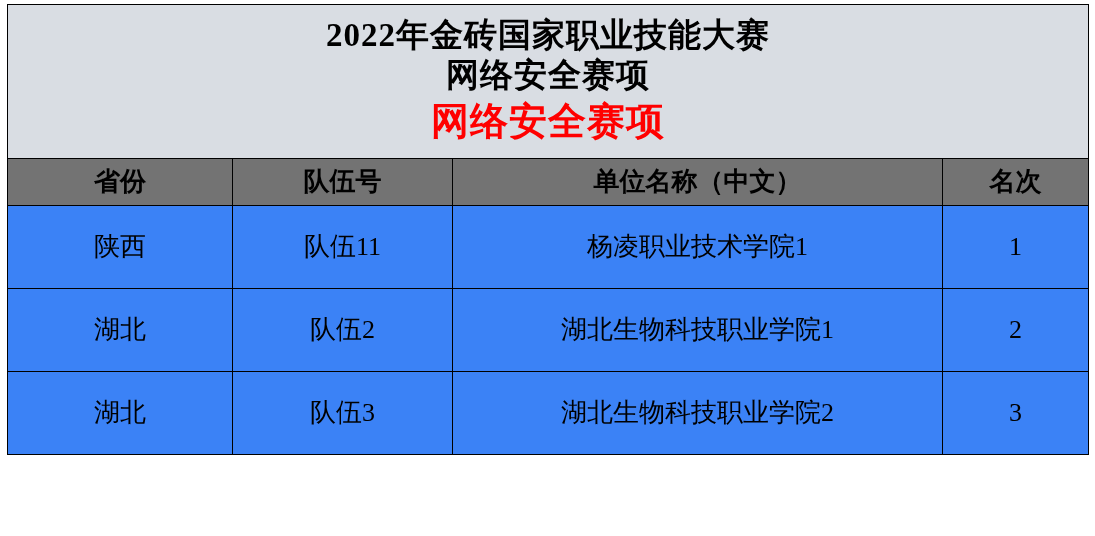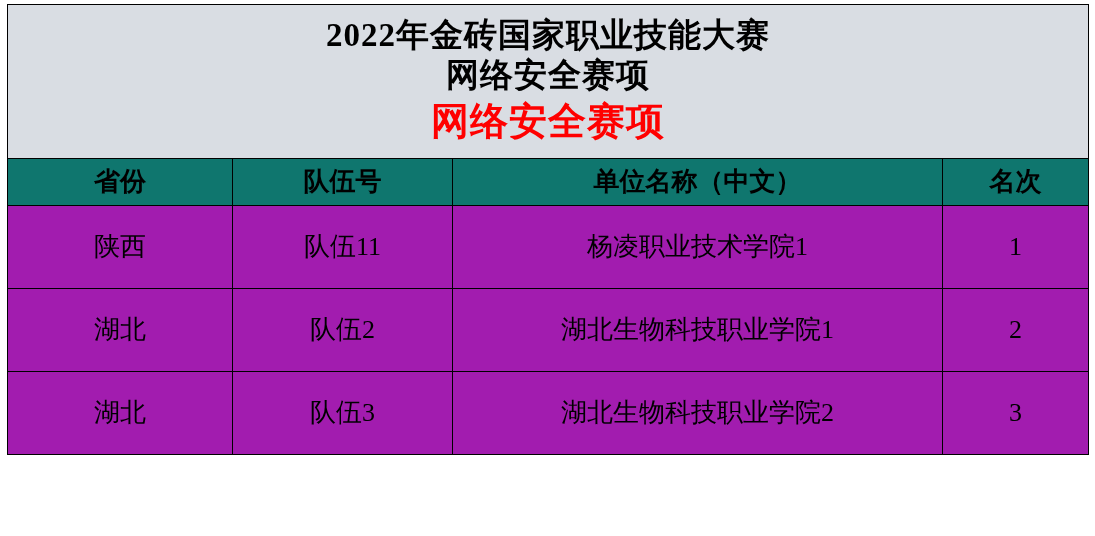--- a/index.html
+++ b/index.html
@@ -44,31 +44,31 @@
     letter-spacing: 1px;
   }
   .title-line3 {
     font-size: 38px;
     font-weight: bold;
     color: #ff0000;
     letter-spacing: 1px;
     margin-top: 2px;
   }
   .header-row td {
-    background: #0f766e;
+    background: #737373;
     height: 46px;
     font-size: 26px;
     font-weight: bold;
     color: #000000;
   }
   .data-row td {
     height: 82px;
     font-size: 26px;
     color: #000000;
-    background: #a21caf;
+    background: #3b82f6;
   }
   .col-province { width: 225px; }
   .col-team { width: 220px; }
   .col-unit { width: 490px; }
   .col-rank { width: 146px; }
 </style>
 </head>
 <body>
 
 <div class="sheet">

